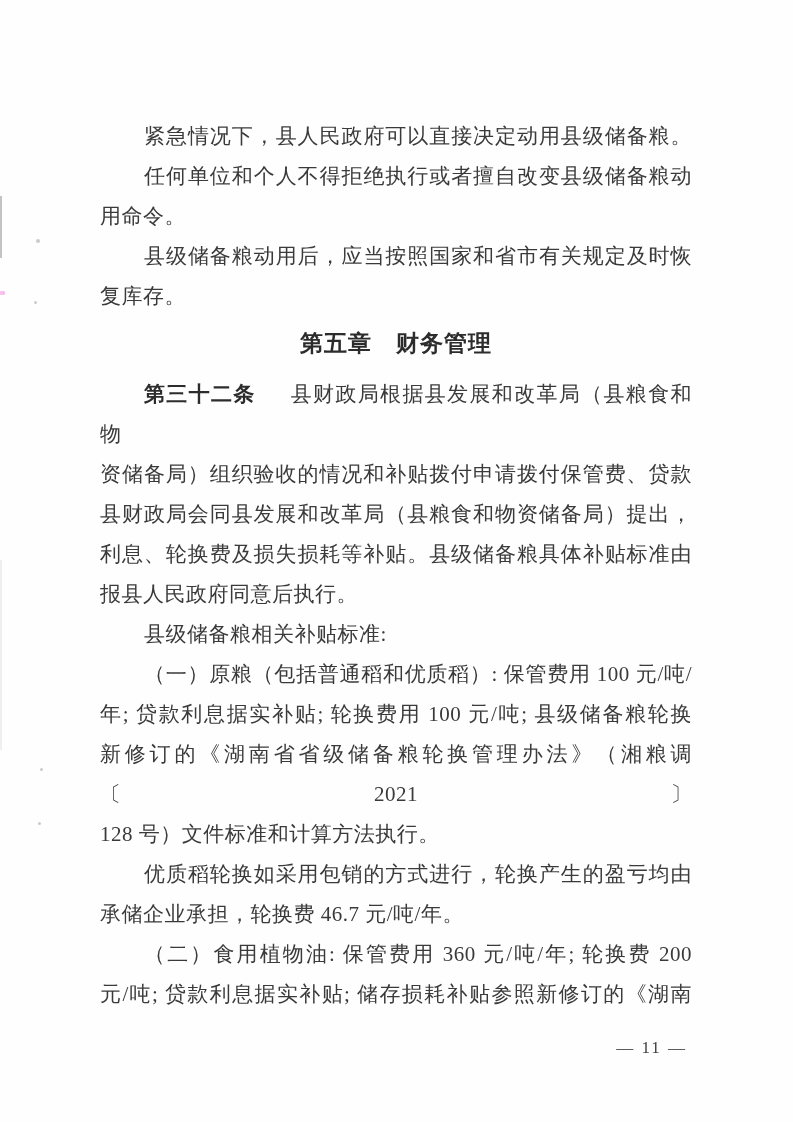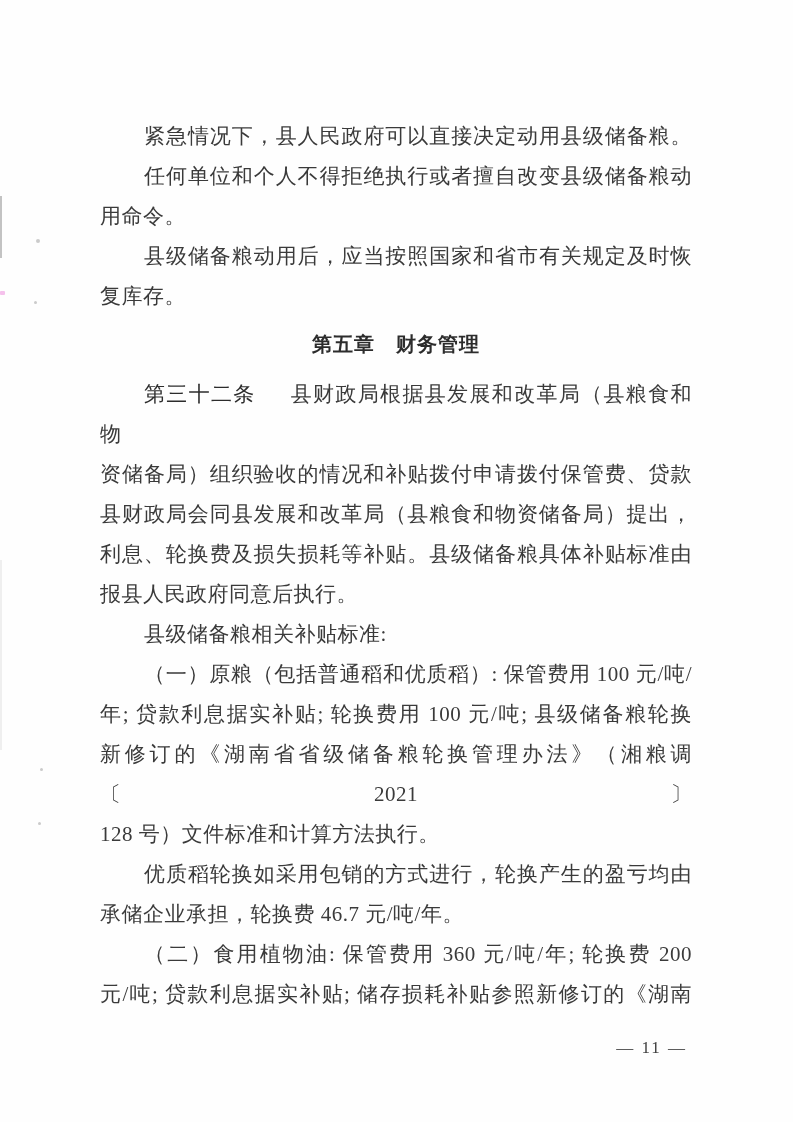--- a/index.html
+++ b/index.html
@@ -18,26 +18,26 @@
     top: 116px;
     width: 592px;
     font-size: 21px;
     line-height: 40px;
     letter-spacing: 0.5px;
   }
   .para { margin: 0; }
   .line { text-align: left; white-space: nowrap; }
   .line.fill { white-space: normal; text-align: justify; text-align-last: justify; }
   .line.indent { text-indent: 44px; }
-  .term { font-weight: 400; color: #2c2c2c; margin-right: 35px; }
+  .term { font-weight: 700; color: #2c2c2c; margin-right: 35px; }
   .chapter-heading {
     text-align: center;
     font-weight: 700;
     color: #2c2c2c;
-    font-size: 20px;
+    font-size: 23px;
     line-height: 40px;
     margin: 8px 0 10px 0;
     letter-spacing: 1px;
   }
   .page-number {
     position: absolute;
     top: 1038px;
     right: 106px;
     font-size: 17px;
     letter-spacing: 2px;

